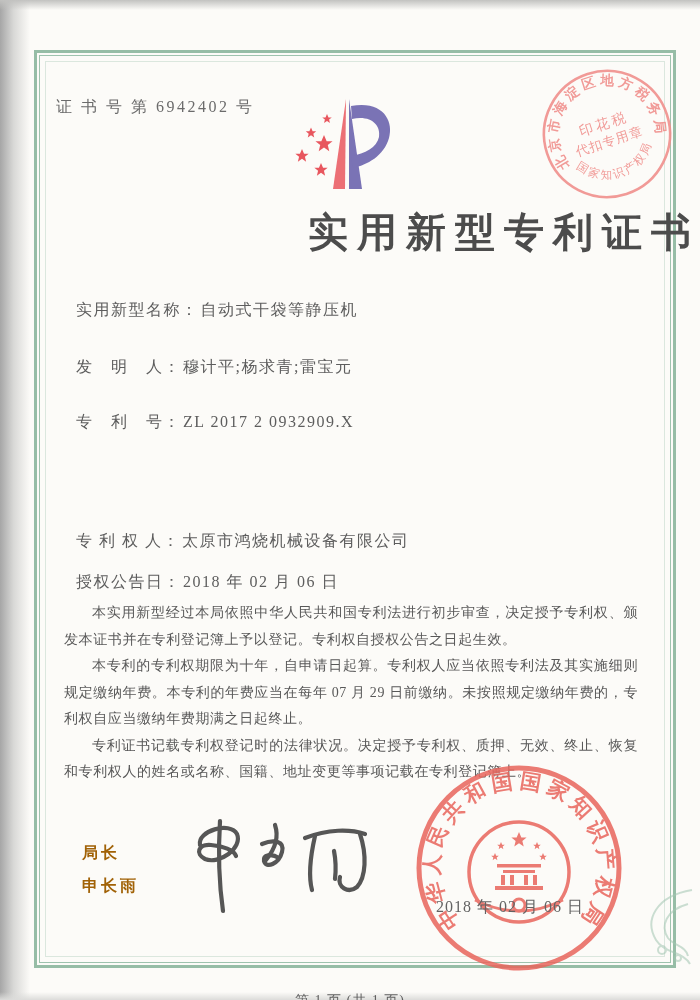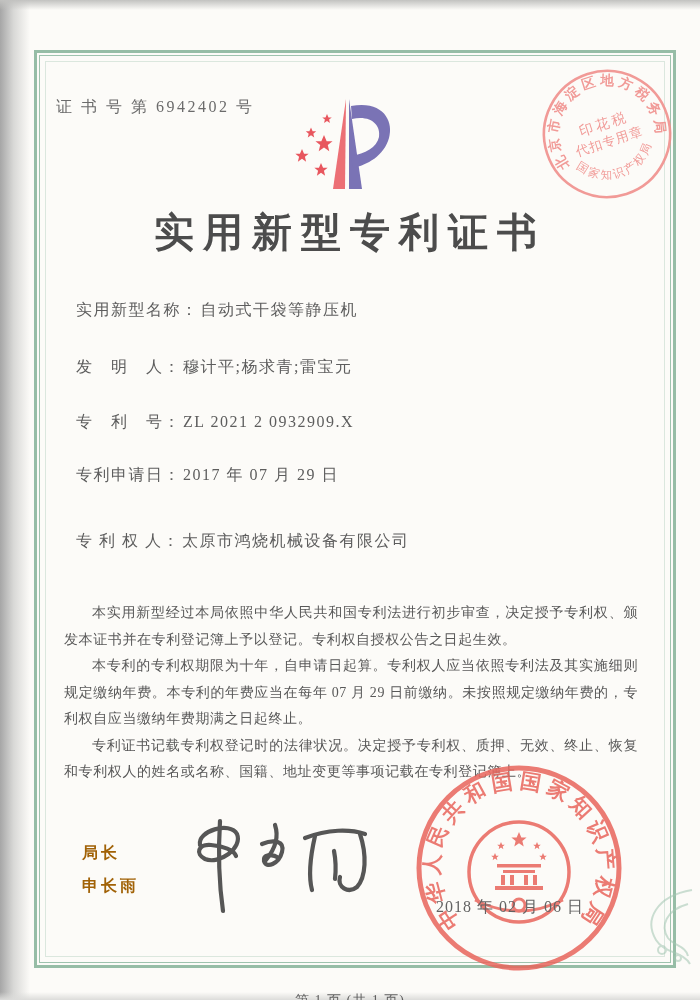--- a/index.html
+++ b/index.html
@@ -11,21 +11,21 @@
         background:linear-gradient(to bottom,#c2c2c0,rgba(255,255,255,0));}
   .scan-shadow-bottom{position:absolute;left:0;bottom:0;width:100%;height:8px;
         background:linear-gradient(to top,#dcdcda,rgba(255,255,255,0));}
   .frame{position:absolute;left:34px;top:50px;width:636px;height:912px;border:3px solid #96bda6;}
   .frame-inner{position:absolute;left:2px;top:2px;right:2px;bottom:2px;border:1px solid #9ec3ae;}
   .frame-inner2{position:absolute;left:8px;top:8px;right:8px;bottom:8px;border:1px solid rgba(158,195,174,0.35);}
 
   .cert-number{position:absolute;left:56px;top:97px;font-size:16px;color:#6b6b6b;letter-spacing:2.5px;}
   .logo{position:absolute;left:293px;top:93px;}
   .tax-stamp{position:absolute;left:537px;top:62px;}
-  .doc-title{position:absolute;left:0;top:205px;width:100%;text-align:center;
+  .doc-title{position:absolute;left:0;top:205px;width:100%;text-align:right;
         font-size:40px;font-weight:600;color:#4c4c4c;letter-spacing:9px;}
 
   .field{position:absolute;left:76px;font-size:16px;color:#5d5d5d;letter-spacing:1.5px;white-space:nowrap;}
   .f0{top:300px}.f1{top:357px}.f2{top:412px}.f3{top:465px}.f4{top:531px}.f5{top:572px}
   .field .flabel{margin-right:2px;}
 
   .paragraphs{position:absolute;left:64px;top:600px;width:574px;}
   .paragraphs p{margin:0;font-size:14px;line-height:26.5px;color:#585858;
         text-align:justify;text-indent:2em;letter-spacing:0.6px;}
 
@@ -92,27 +92,27 @@
 
   <div class="doc-title">实用新型专利证书</div>
 
   <div class="field f0">
     <span class="flabel">实用新型名称：</span><span>自动式干袋等静压机</span>
   </div>
   <div class="field f1">
     <span class="flabel">发　明　人：</span><span>穆计平;杨求青;雷宝元</span>
   </div>
   <div class="field f2">
-    <span class="flabel">专　利　号：</span><span>ZL 2021 2 0932909.X</span>
-  </div>
-  <div class="field f3">
-    <span class="flabel">专利申请日：</span><span>2017 年 07 月 29 日</span>
+    <span class="flabel">专　利　号：</span><span>ZL 2017 2 0932909.X</span>
   </div>
   <div class="field f4">
     <span class="flabel">专 利 权 人：</span><span>太原市鸿烧机械设备有限公司</span>
+  </div>
+  <div class="field f5">
+    <span class="flabel">授权公告日：</span><span>2018 年 02 月 06 日</span>
   </div>
 
   <div class="paragraphs">
     <p>本实用新型经过本局依照中华人民共和国专利法进行初步审查，决定授予专利权、颁发本证书并在专利登记簿上予以登记。专利权自授权公告之日起生效。</p>
     <p>本专利的专利权期限为十年，自申请日起算。专利权人应当依照专利法及其实施细则规定缴纳年费。本专利的年费应当在每年 07 月 29 日前缴纳。未按照规定缴纳年费的，专利权自应当缴纳年费期满之日起终止。</p>
     <p>专利证书记载专利权登记时的法律状况。决定授予专利权、质押、无效、终止、恢复和专利权人的姓名或名称、国籍、地址变更等事项记载在专利登记簿上。</p>
   </div>
 
   <div class="director">
     <div>局长</div>

